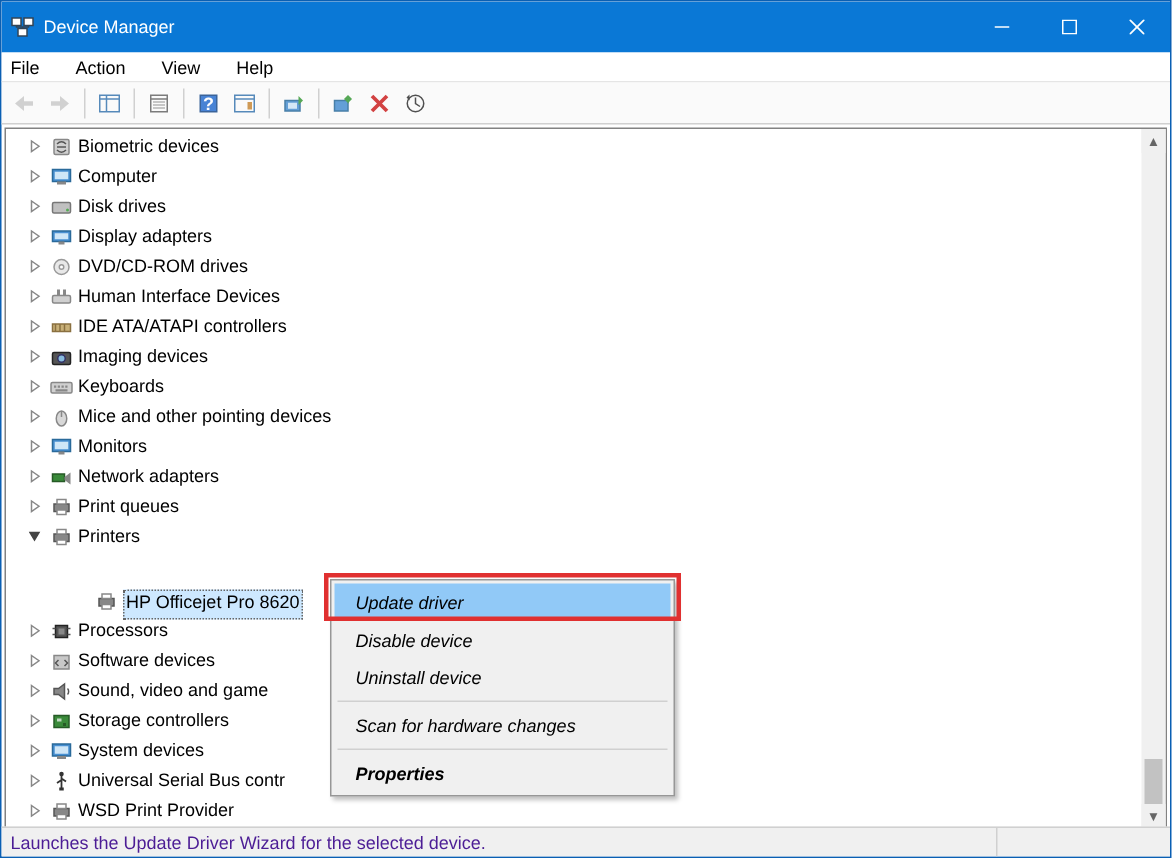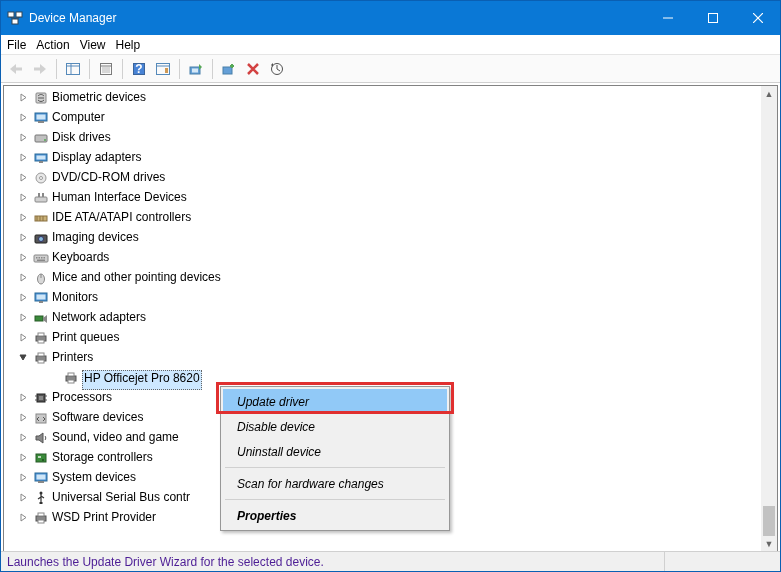--- a/index.html
+++ b/index.html
@@ -2,38 +2,38 @@
 <html><head>
 <meta charset="utf-8">
 <style>
 * { margin: 0; padding: 0; box-sizing: border-box; font-family: "Segoe UI", Tahoma, sans-serif; font-size: 12px; }
 body { background: #fff; width: 781px; height: 572px; overflow: hidden; position: relative; border: 1px solid #0a5fb3; }
 .titlebar { background: #0a78d6; height: 34px; display: flex; align-items: center; color: #fff; padding: 0 0 0 6px; }
 .titlebar .icon { width: 16px; height: 16px; margin-right: 6px; display:inline-flex; align-items:center; justify-content:center;}
 .titlebar .title { flex: 1; font-size: 12px; }
 .titlebar .winbtns { display: flex; }
 .titlebar .winbtn { width: 45px; height: 30px; display: flex; align-items: center; justify-content: center; color: #fff; }
-.menubar { height: 20px; background: #fff; display: flex; align-items: center; padding: 0 6px; gap: 10px; border-bottom: 1px solid #e5e5e5; }
+.menubar { height: 20px; background: #fff; display: flex; align-items: center; padding: 0 6px; gap: 24px; border-bottom: 1px solid #e5e5e5; }
 .menubar span { font-size: 12px; cursor: default; }
 .toolbar { height: 28px; background: #fafafa; border-bottom: 1px solid #d0d0d0; display: flex; align-items: center; padding: 0 4px; gap: 2px; }
 .tbtn { width: 22px; height: 22px; display: flex; align-items: center; justify-content: center; opacity: 0.85; }
 .tbtn.disabled { opacity: 0.35; }
 .tsep { width: 1px; height: 20px; background: #d0d0d0; margin: 0 3px; }
 .tree-container { position: relative; height: 472px; overflow: hidden; }
 .tree { background: #fff; padding: 4px 0; height: 100%; overflow-y: hidden; border: 1px solid #828282; margin:2px; position:relative;}
 .scrollbar-v { position:absolute; right:3px; top:3px; bottom:3px; width:16px; background:#f0f0f0; display:flex; flex-direction:column; }
 .scroll-arrow { height:16px; background:#f0f0f0; display:flex; align-items:center; justify-content:center; color:#666; font-size:9px;}
 .scroll-thumb { flex:0 0 30px; background:#c2c2c2; margin:0 2px;}
 .scroll-track { flex:1; }
 .scroll-thumb.bottom { margin-top:auto;}
 .node { display: flex; height: 20px; padding-left: 12px; cursor: default;}
 .node .expander { width: 14px; height: 14px; display: flex; align-items: center; justify-content: center; color: #666; font-size: 10px; }
 .node .dev-icon { width: 18px; height: 16px; display: flex; align-items: center; justify-content: center; margin: 0 2px; }
 .node .label { font-size: 12px; color: #000; }
-.node.child { padding-left: 42px; }
+.node.child { padding-left: 42px; margin-top: 23px; }
 .node.child.selected { }
 .node.child.selected .label { background: #cde8ff; border: 1px dotted #666; padding: 0 1px;}
 .node.expanded .expander svg { transform: rotate(0deg); }
 .context-menu { position: absolute; left: 219px; top: 303px; width: 230px; background: #f0f0f0; border: 1px solid #979797; box-shadow: 2px 2px 3px rgba(0,0,0,0.25); z-index: 10; padding: 2px; font-style: italic;}
 .context-menu .highlight-border { position:absolute; left:-5px; top:-5px; right:-5px; height:32px; border:3px solid #e03030; pointer-events:none;}
 .cm-item { height: 25px; display: flex; align-items: center; padding: 0 14px; font-size: 12px; color: #000; }
 .cm-item.highlighted { background: #91c9f7; }
 .cm-sep { height: 1px; background: #d0d0d0; margin: 3px 2px; }
 .cm-item.bold { font-weight: 600; }
 .statusbar { height: 20px; background: #f0f0f0; border-top: 1px solid #d0d0d0; display: flex; align-items: center; padding: 0 6px; font-size: 12px; color: #4c1d95; position:absolute; bottom:0; left:0; right:0;}

